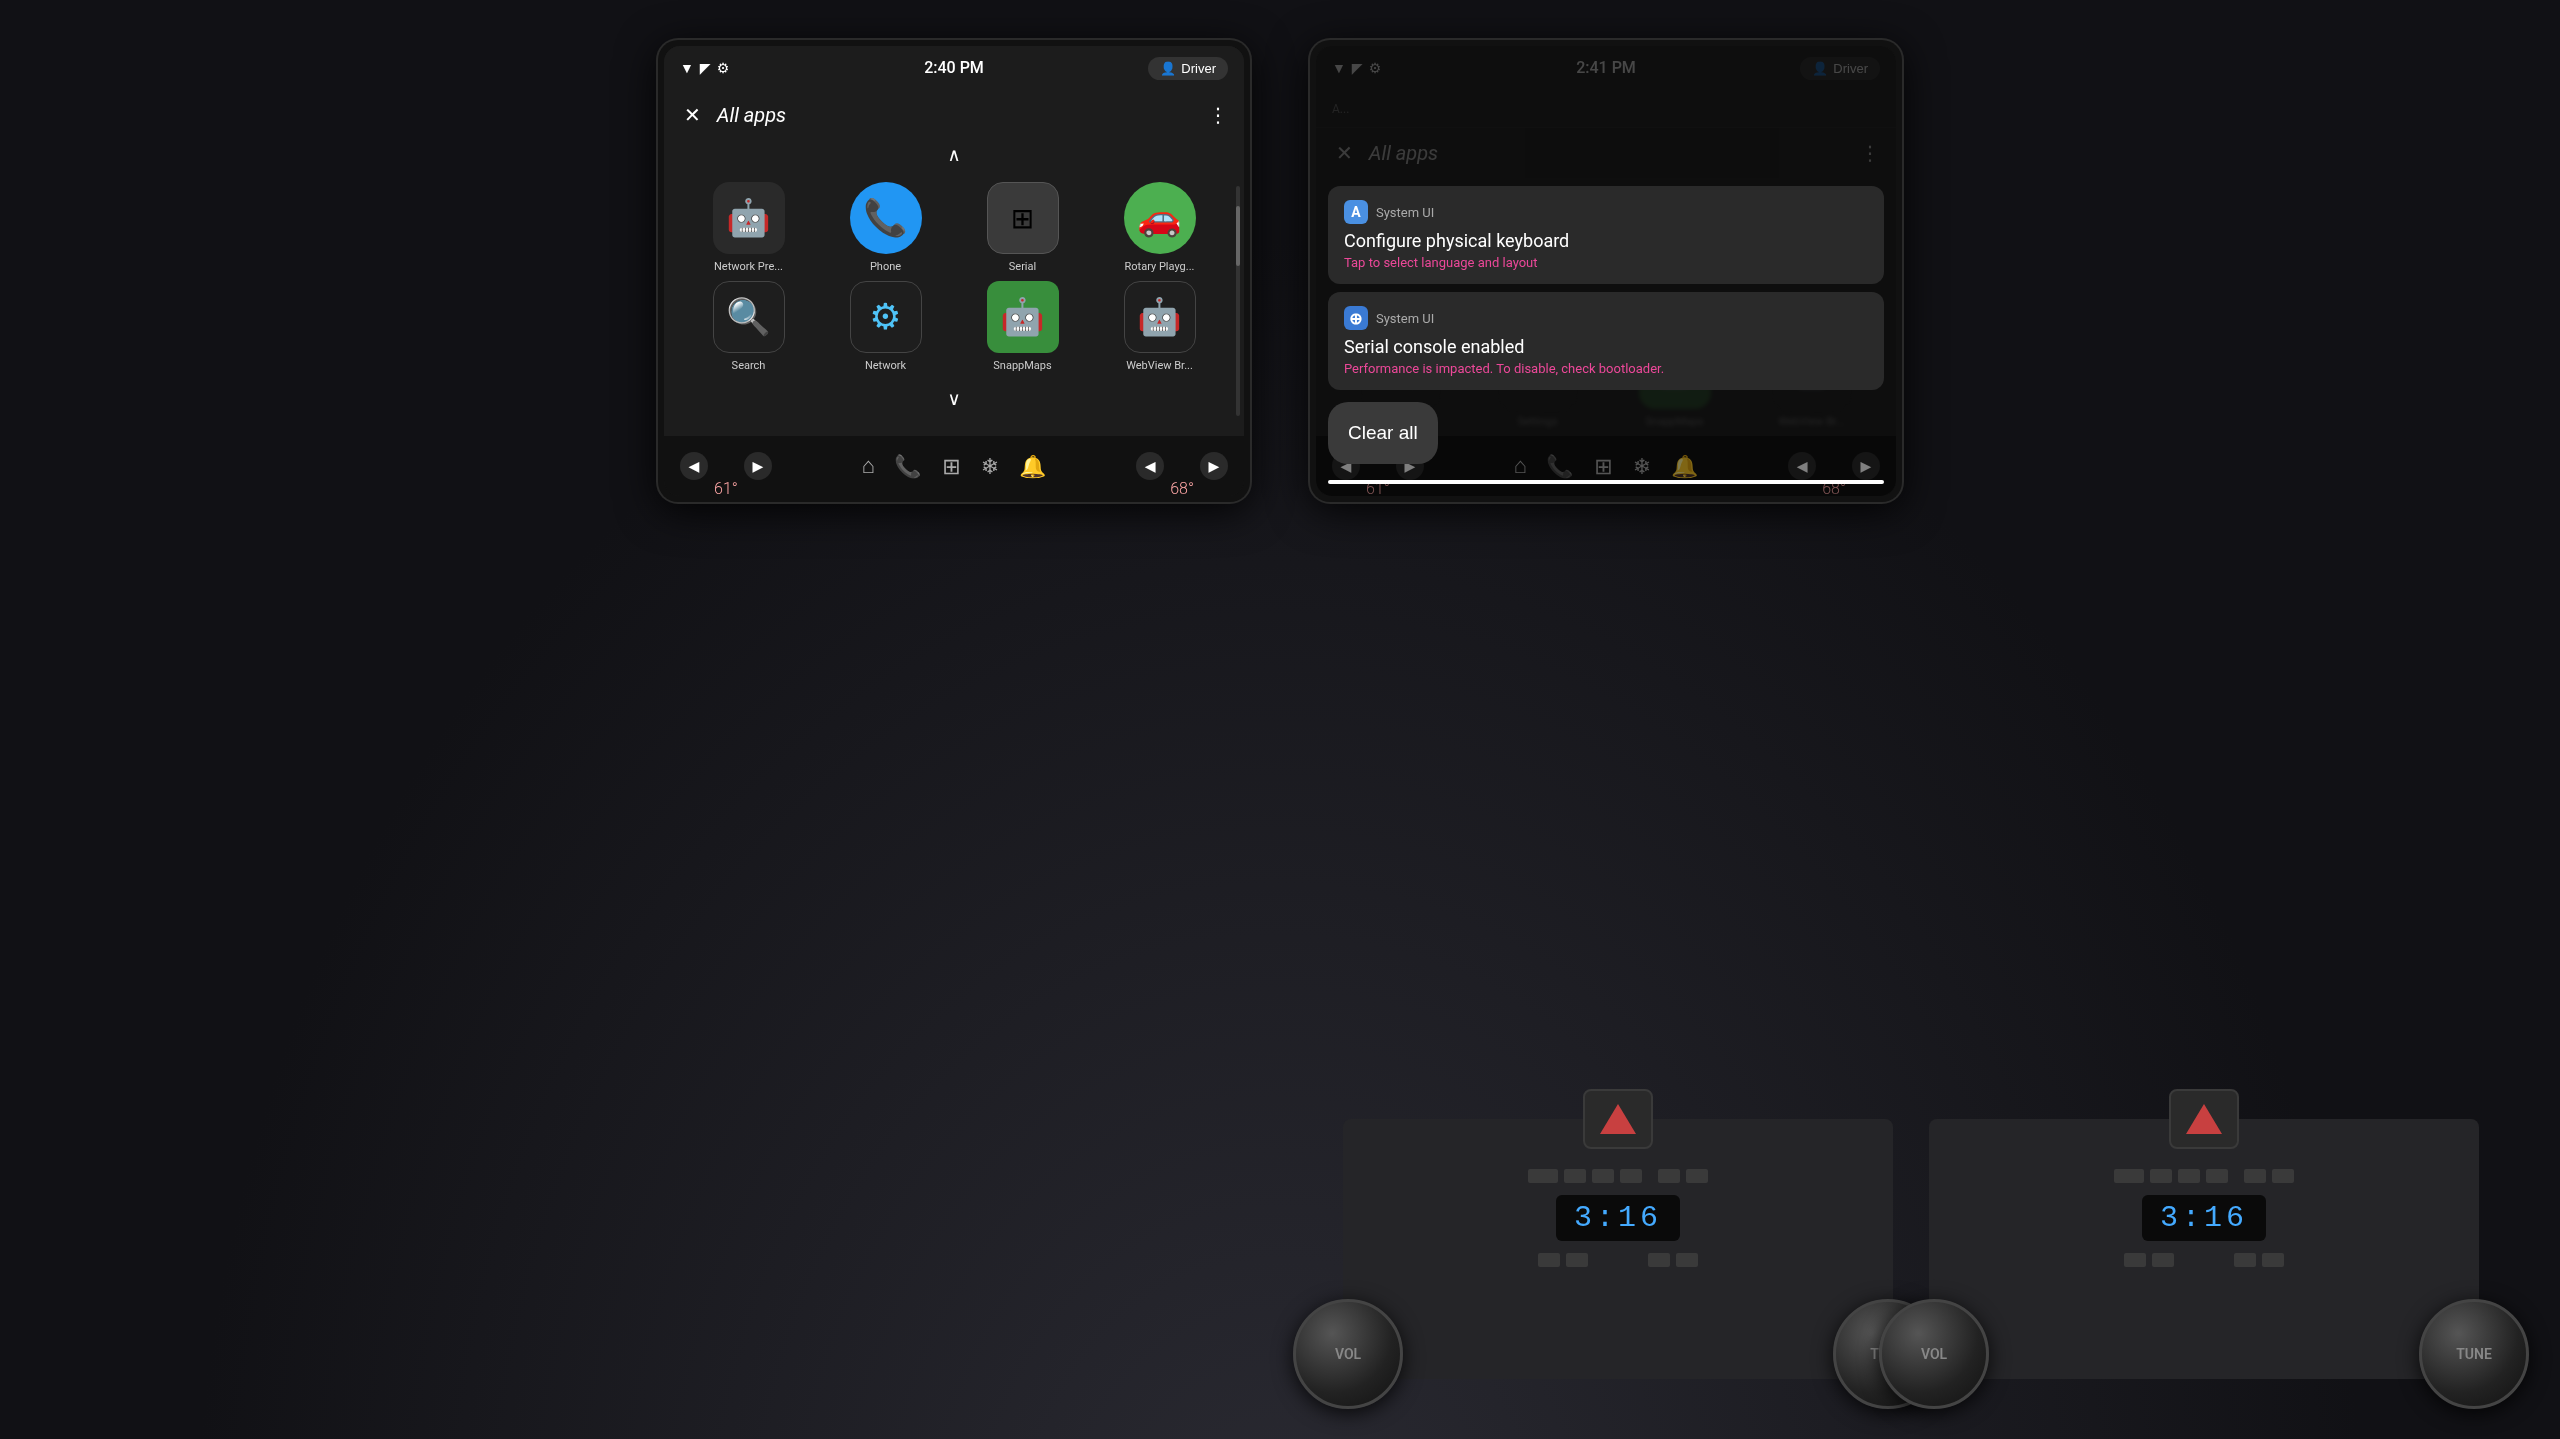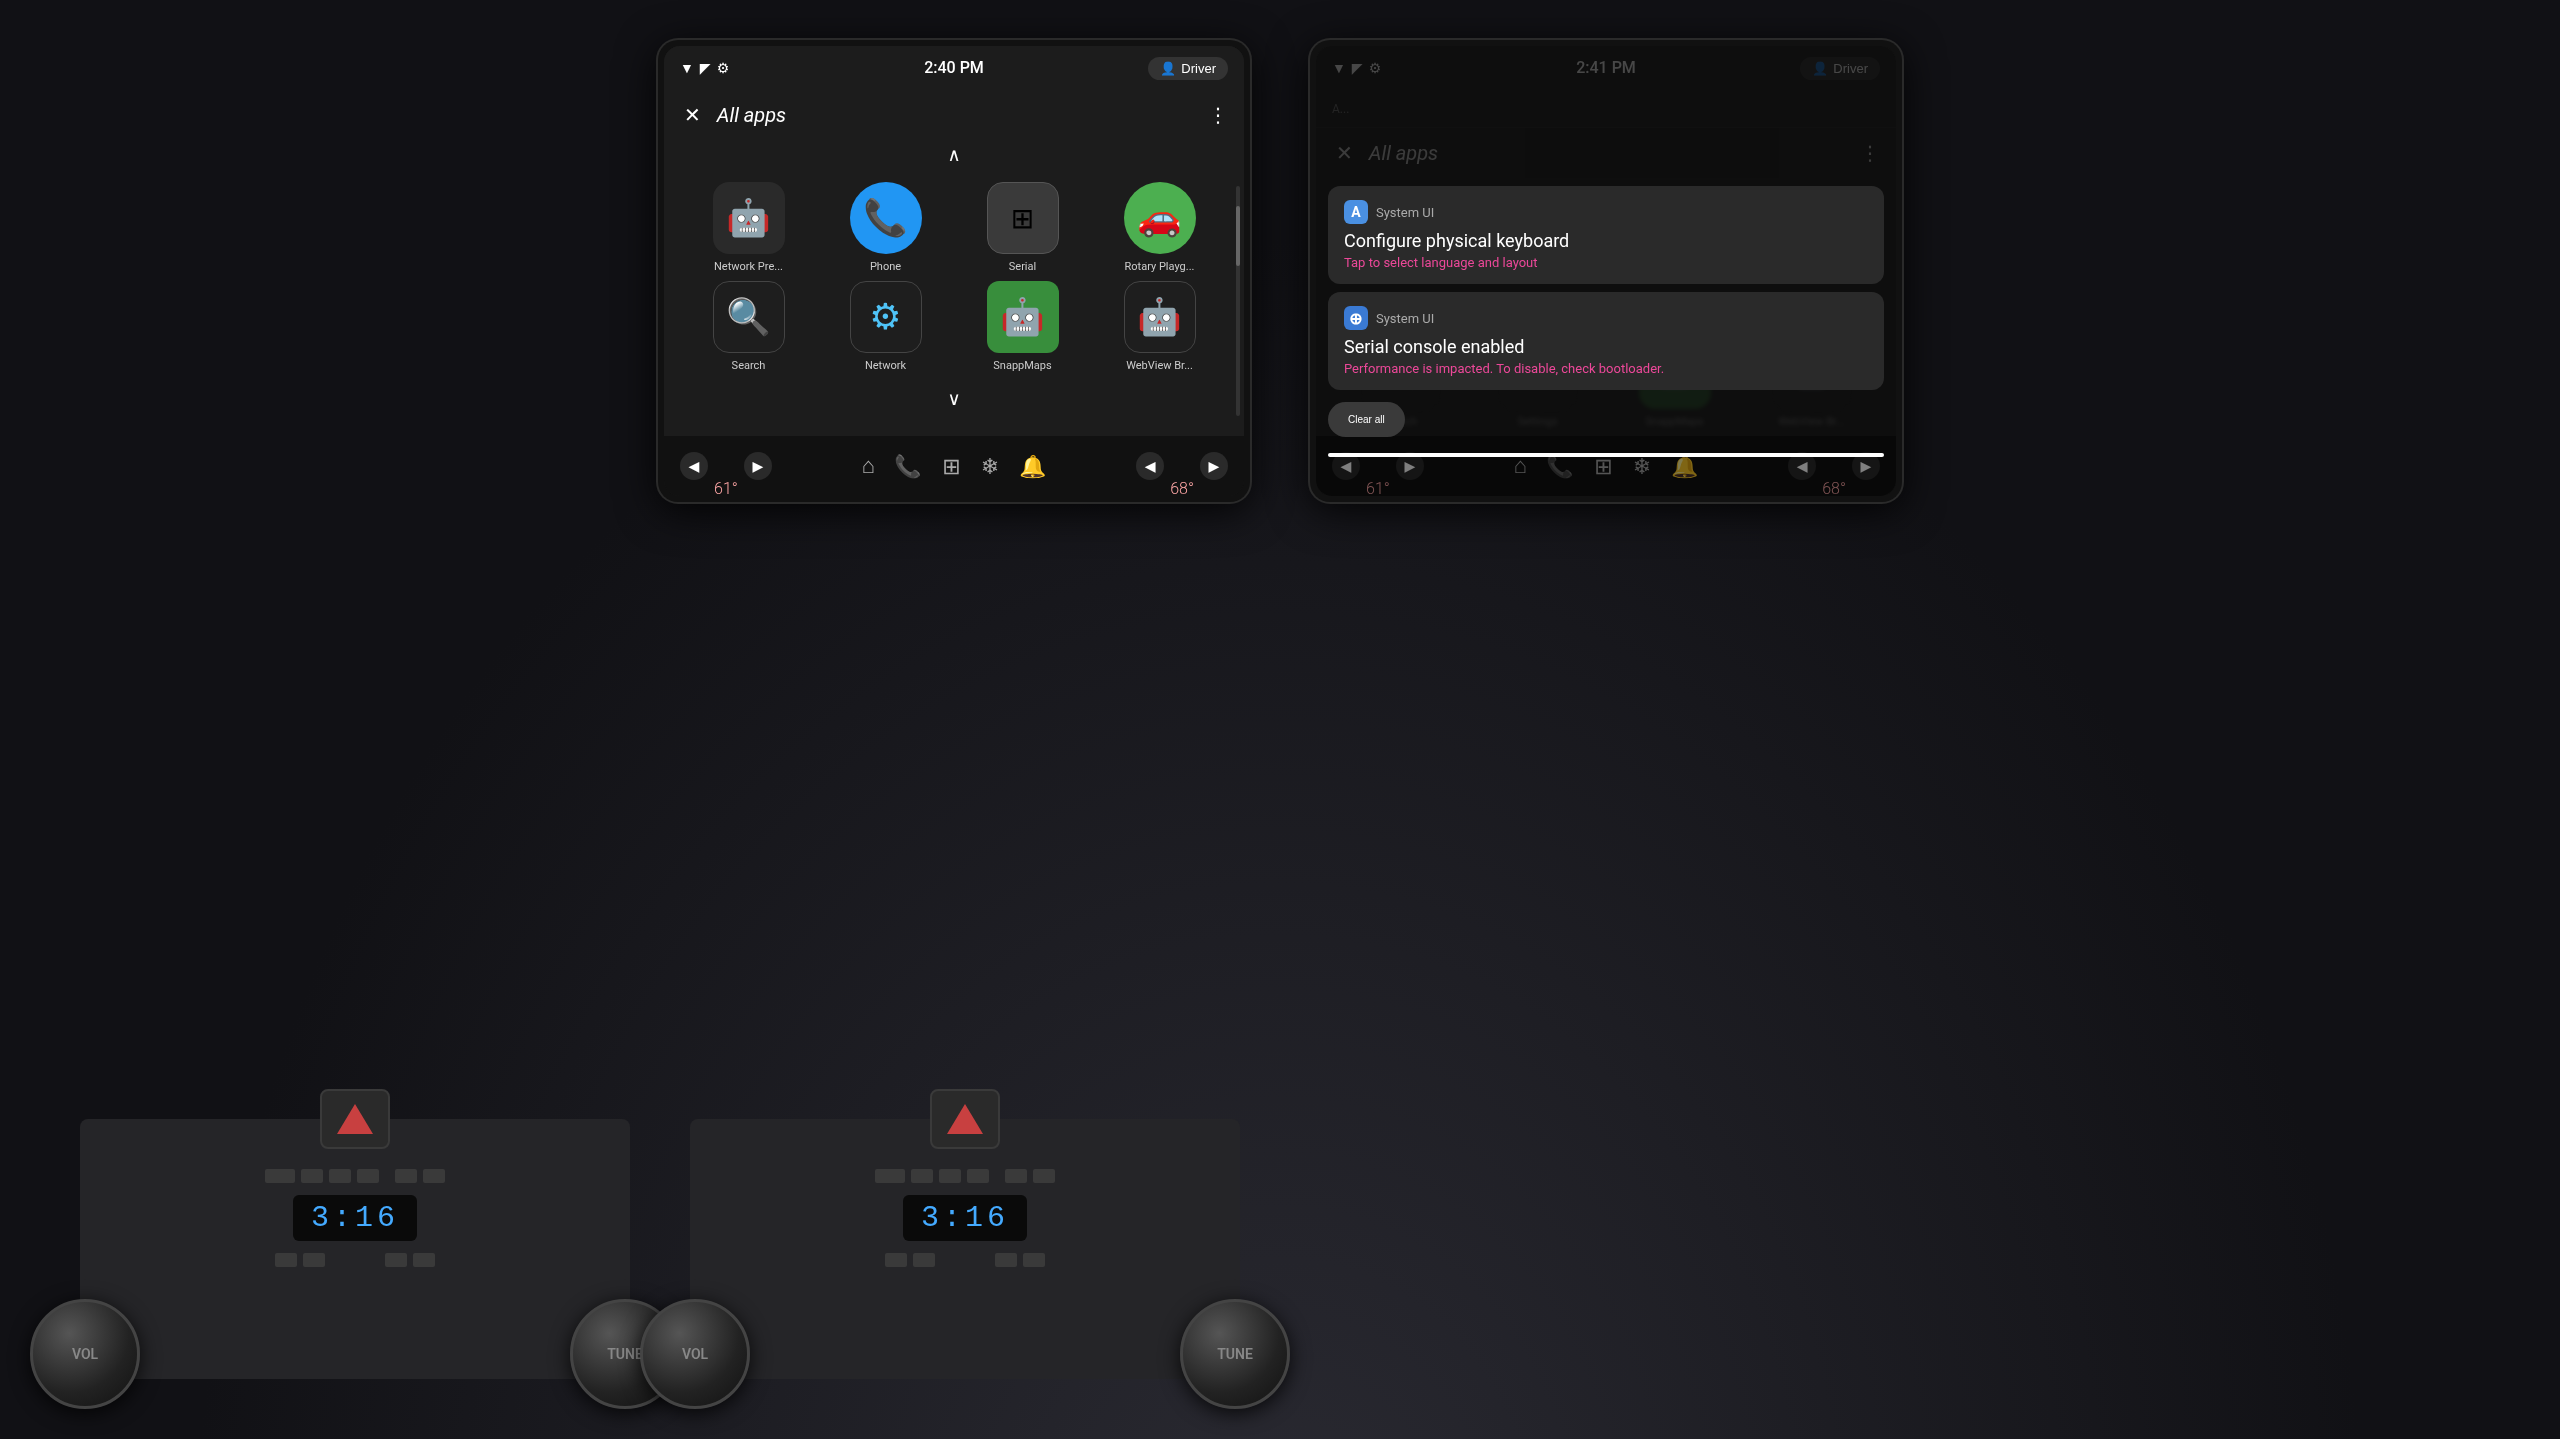--- a/index.html
+++ b/index.html
@@ -325,22 +325,22 @@
     .notif-body {
       font-size: 13px;
       color: #ec4899;
     }
 
     .clear-all-btn {
       background: #3a3a3a;
       border: none;
       border-radius: 20px;
       color: #fff;
-      font-size: 10px;
-      padding: 12px 20px;
+      font-size: 19px;
+      padding: 20px 20px;
       cursor: pointer;
       margin: 4px 12px 8px 12px;
     }
 
     .notif-progress {
       height: 4px;
       background: #fff;
       border-radius: 2px;
       margin: 8px 12px;
       width: calc(100% - 24px);
@@ -598,21 +598,21 @@
             <span class="temp-value">68°</span>
             <button class="temp-btn">▶</button>
           </div>
         </div>
 
       </div>
     </div>
 
   </div>
 
-  <div style="position:absolute; bottom:0; left:0; right:1px; height:320px; display:flex; justify-content:flex-start; gap:60px; padding:0 80px;">
+  <div style="position:absolute; bottom:0; left:0; right:1px; height:320px; display:flex; justify-content:flex-end; gap:36px; padding:0 80px;">
 
     <div style="position:relative; width:550px;">
 
       <div style="position:absolute; top:-30px; left:50%; transform:translateX(-50%); width:70px; height:60px; background:#2a2a2a; border:2px solid #3a3a3a; border-radius:8px; display:flex; align-items:center; justify-content:center; cursor:pointer; z-index:10;">
         <div style="width:0; height:0; border-left:18px solid transparent; border-right:18px solid transparent; border-bottom:30px solid #c84040;"></div>
       </div>
 
       <div style="background:#252528; border-radius:8px 8px 0 0; height:260px; position:relative; display:flex; flex-direction:column; align-items:center; padding-top:50px;">
 
         <div style="display:flex; gap:6px; margin-bottom:12px;">

